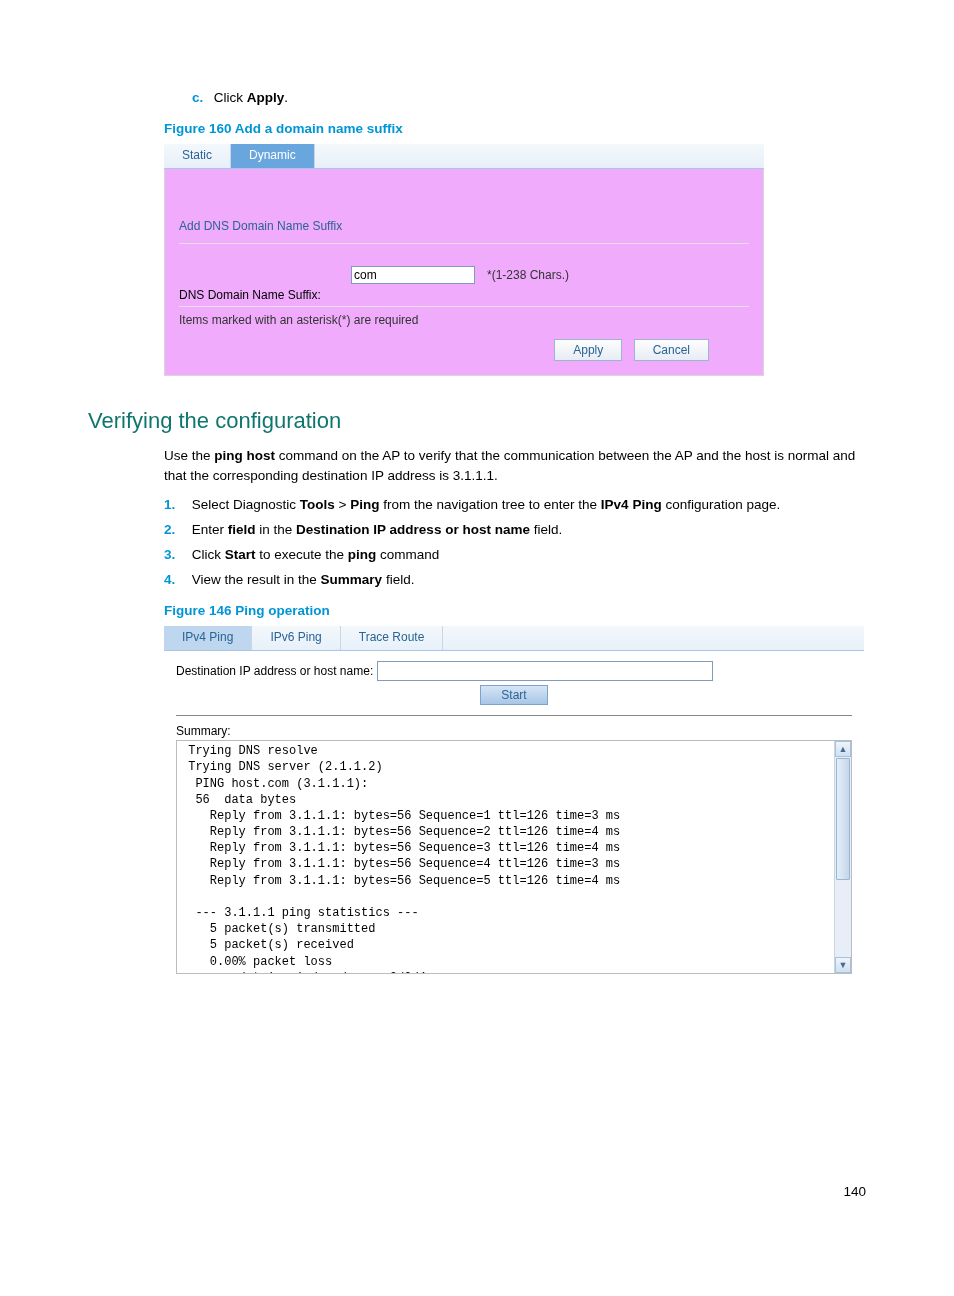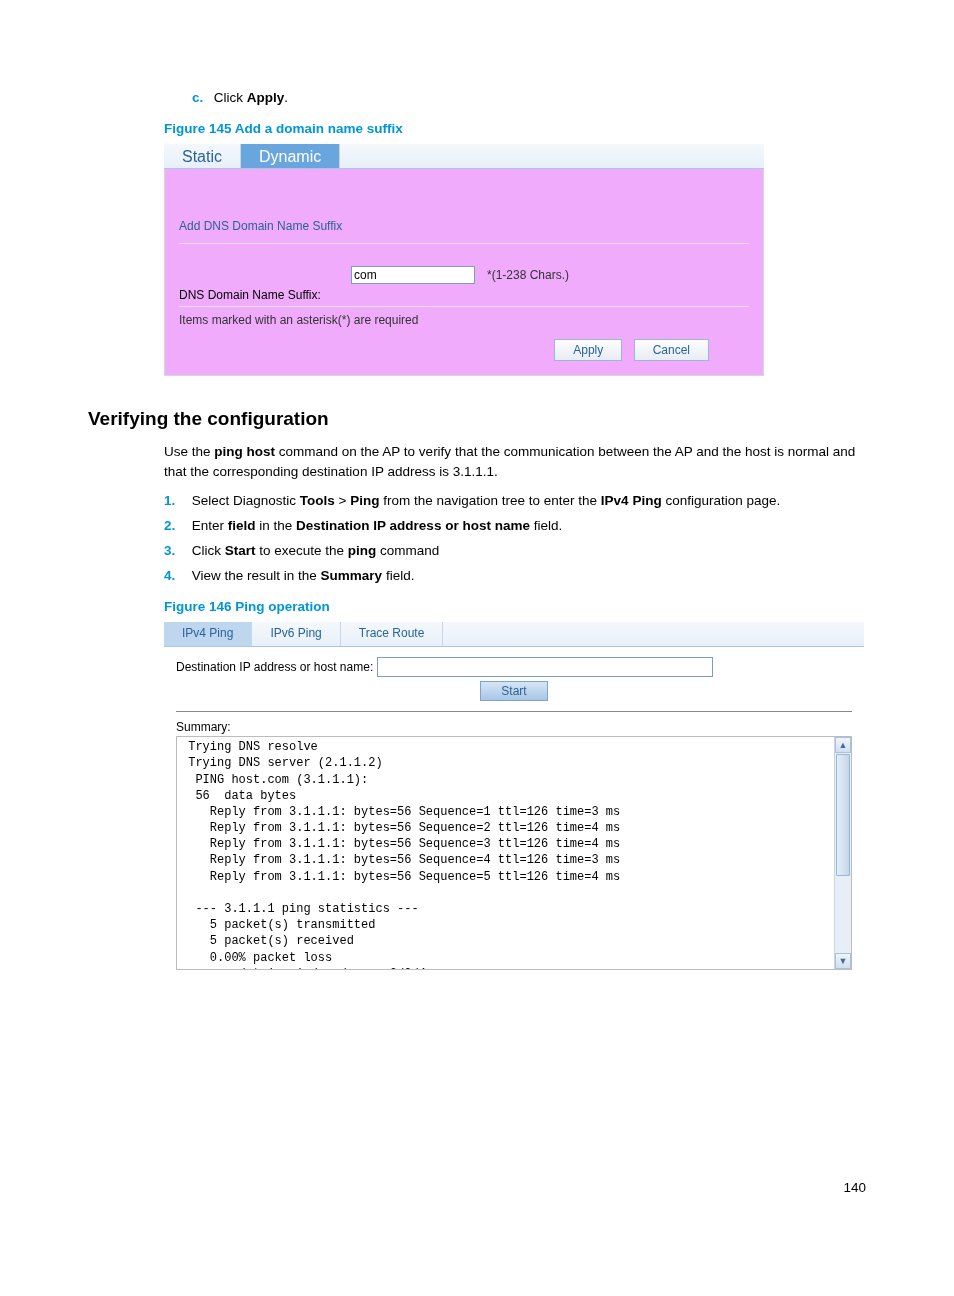--- a/index.html
+++ b/index.html
@@ -29,23 +29,23 @@
     display: inline-block;
     width: 24px;
   }
   .fig-caption {
     color: #0096d6;
     font-weight: bold;
     margin: 16px 0 8px 76px;
     font-size: 13.5px;
   }
   .section-heading {
-    color: #000000;
-    font-weight: bold;
-    font-size: 19px;
+    color: #0f766e;
+    font-weight: normal;
+    font-size: 22px;
     margin: 32px 0 12px 0;
   }
   .body-text {
     margin-left: 76px;
     font-size: 13.5px;
     line-height: 1.45;
     margin-bottom: 12px;
   }
   .ol-step {
     margin-left: 76px;
@@ -66,21 +66,21 @@
     border: none;
   }
   .tab-row {
     display: flex;
     border-bottom: 1px solid #a9c6e6;
     background: linear-gradient(#f4f8fc,#e7f0f9);
     height: 24px;
   }
   .tab {
     padding: 4px 18px 8px 18px;
-    font-size: 16px;
+    font-size: 12px;
     color: #2a6496;
     border-right: 1px solid #c6d7ea;
     cursor: pointer;
     text-align: right;
   }
   .tab.active {
     background: #6aa6de;
     color: #fff;
   }
   .panel-body {
@@ -250,21 +250,21 @@
   }
 </style>
 </head>
 <body>
 
 <div class="step-line">
   <span class="step-marker">c.</span>
   <span>Click </span><span class="bold">Apply</span><span>.</span>
 </div>
 
-<div class="fig-caption">Figure 145 Add a domain name suffix</div>
+<div class="fig-caption">Figure 160 Add a domain name suffix</div>
 
 <div class="fig145">
   <div class="tab-row">
     <div class="tab">Static</div>
     <div class="tab active">Dynamic</div>
   </div>
   <div class="panel-body">
     <div style="height:28px"></div>
     <div class="panel-heading">Add DNS Domain Name Suffix</div>
     <div class="form-row">

